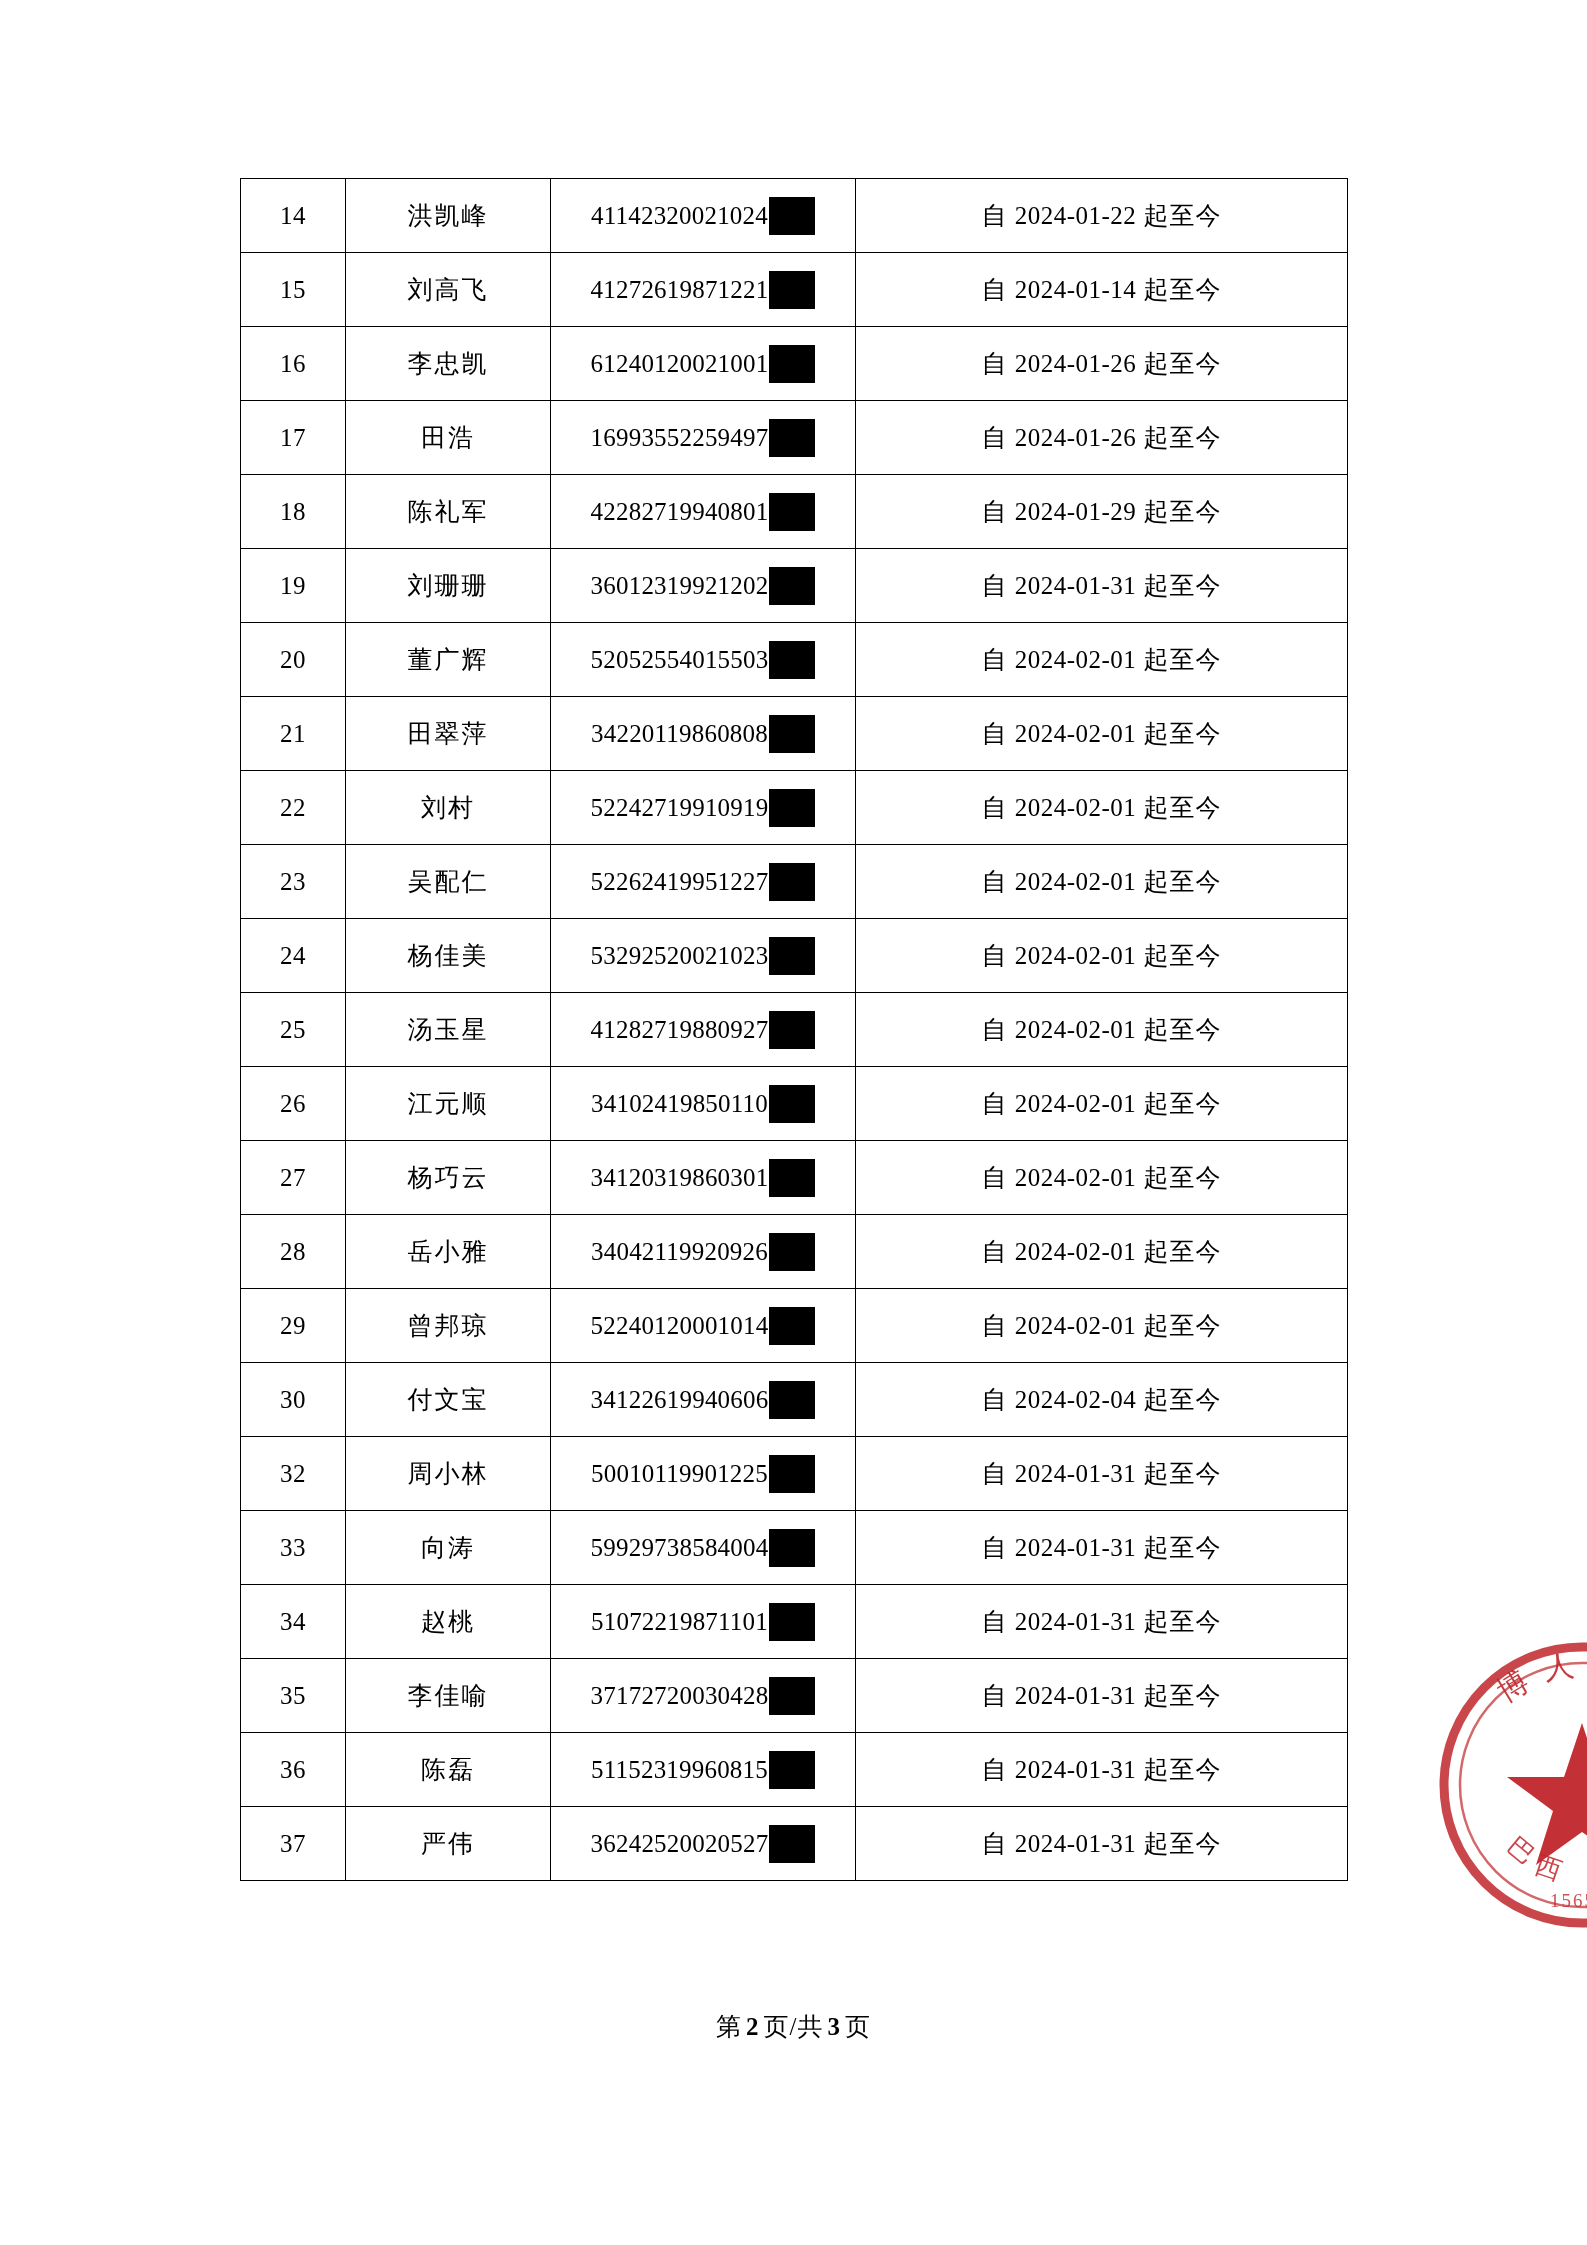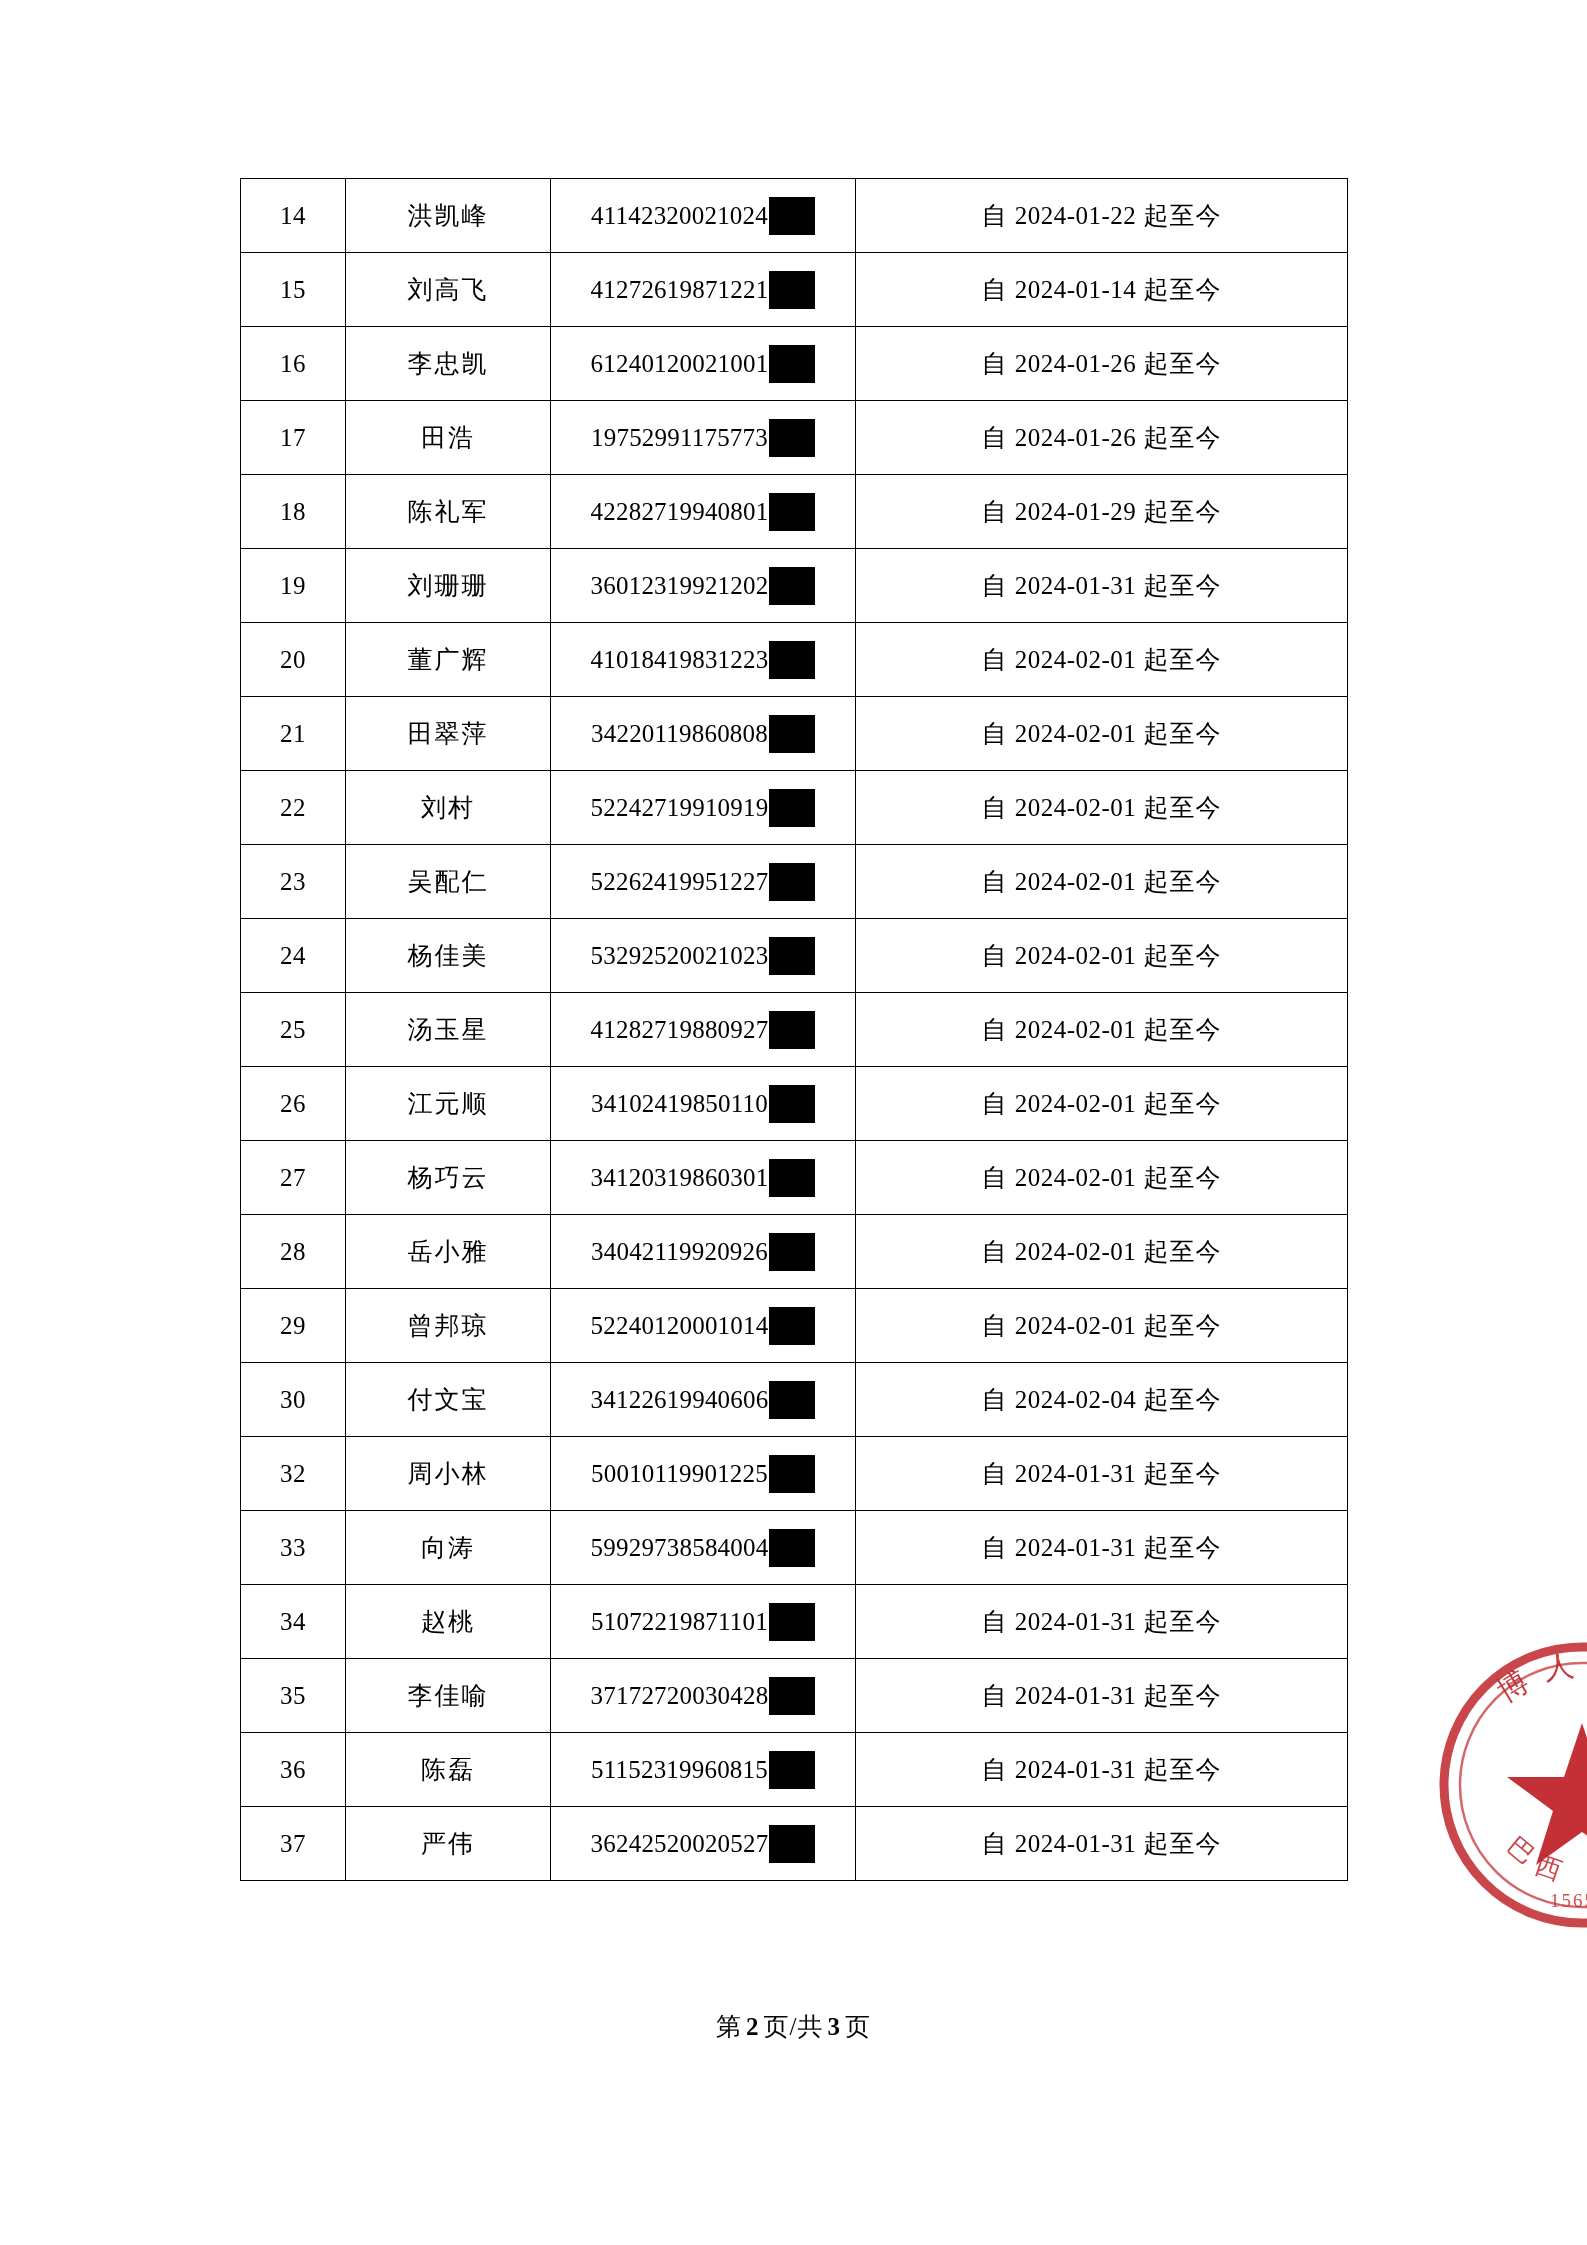--- a/index.html
+++ b/index.html
@@ -152,21 +152,21 @@
                 <span class="id-digits">61240120021001</span>
                 <span class="redact"></span>
               </span></td>
           <td class="range-cell"><span>自</span> <span class="dt">2024-01-26</span> <span>起至今</span></td>
         </tr>
 
         <tr>
           <td class="idx-cell">17</td>
           <td class="name-cell">田浩</td>
           <td class="id-cell"><span class="id-inner">
-                <span class="id-digits">19752991175773</span>
+                <span class="id-digits">16993552259497</span>
                 <span class="redact"></span>
               </span></td>
           <td class="range-cell"><span>自</span> <span class="dt">2024-01-26</span> <span>起至今</span></td>
         </tr>
 
         <tr>
           <td class="idx-cell">18</td>
           <td class="name-cell">陈礼军</td>
           <td class="id-cell"><span class="id-inner">
                 <span class="id-digits">42282719940801</span>
@@ -182,21 +182,21 @@
                 <span class="id-digits">36012319921202</span>
                 <span class="redact"></span>
               </span></td>
           <td class="range-cell"><span>自</span> <span class="dt">2024-01-31</span> <span>起至今</span></td>
         </tr>
 
         <tr>
           <td class="idx-cell">20</td>
           <td class="name-cell">董广辉</td>
           <td class="id-cell"><span class="id-inner">
-                <span class="id-digits">41018419831223</span>
+                <span class="id-digits">52052554015503</span>
                 <span class="redact"></span>
               </span></td>
           <td class="range-cell"><span>自</span> <span class="dt">2024-02-01</span> <span>起至今</span></td>
         </tr>
 
         <tr>
           <td class="idx-cell">21</td>
           <td class="name-cell">田翠萍</td>
           <td class="id-cell"><span class="id-inner">
                 <span class="id-digits">34220119860808</span>

